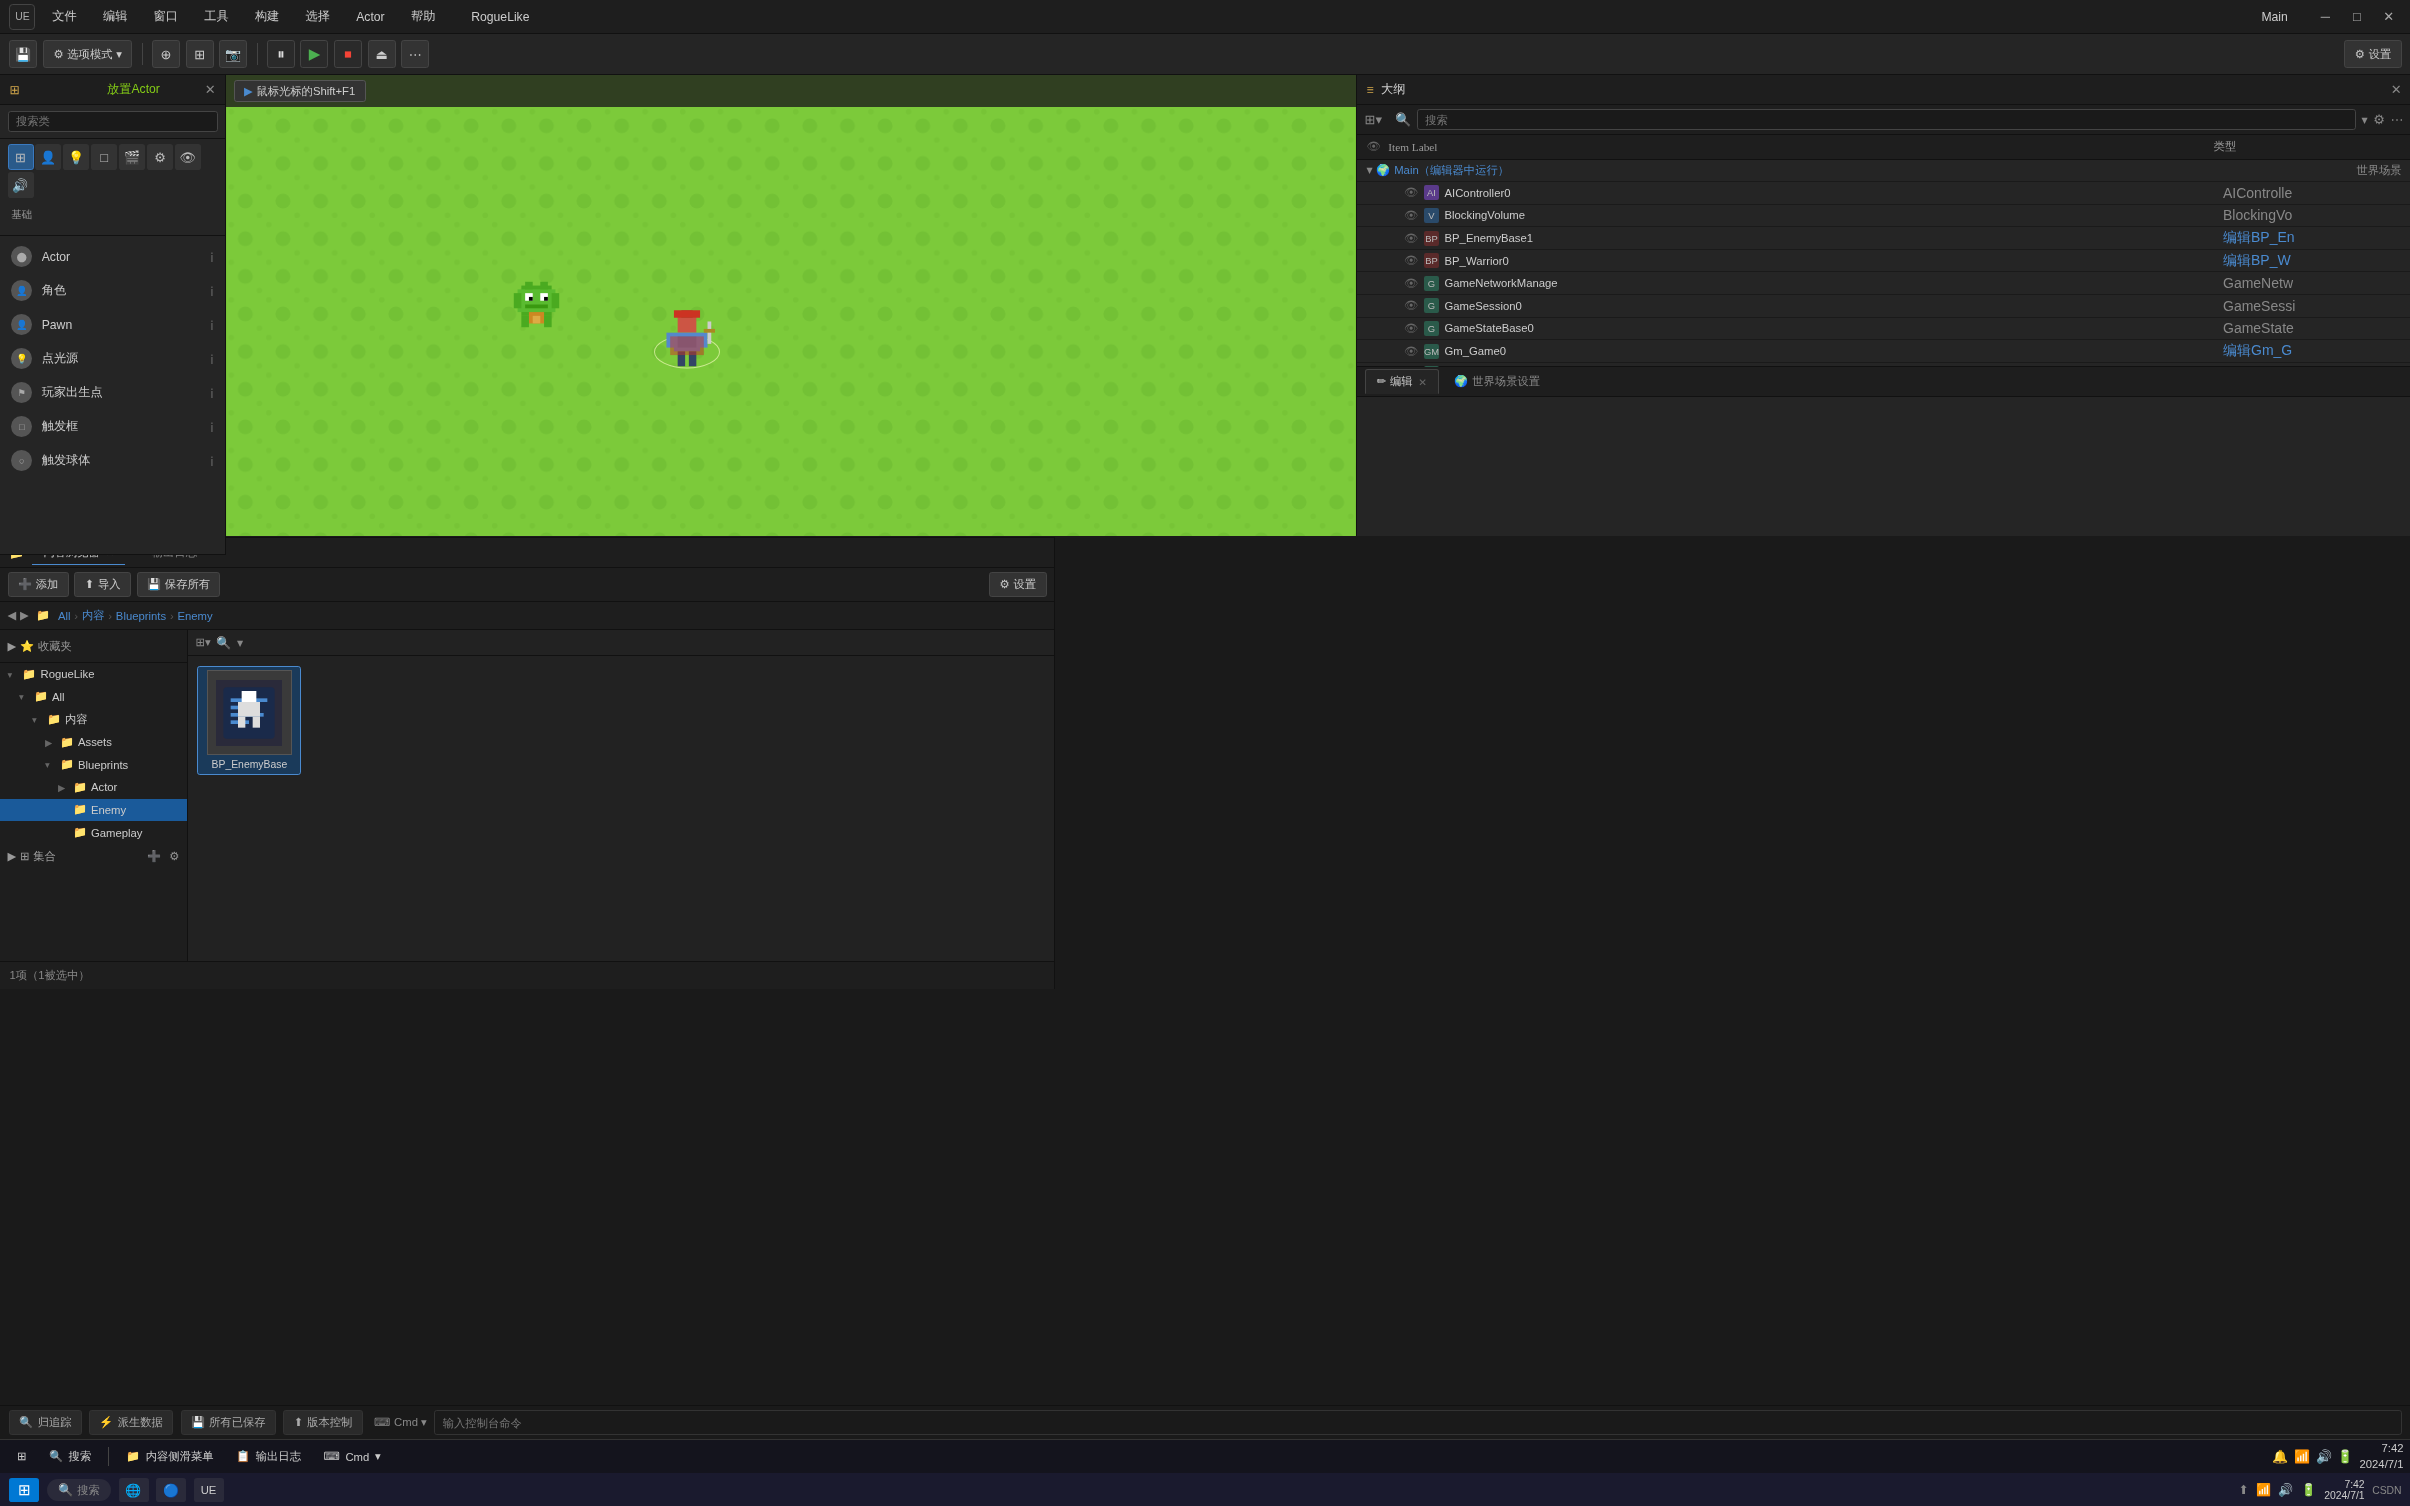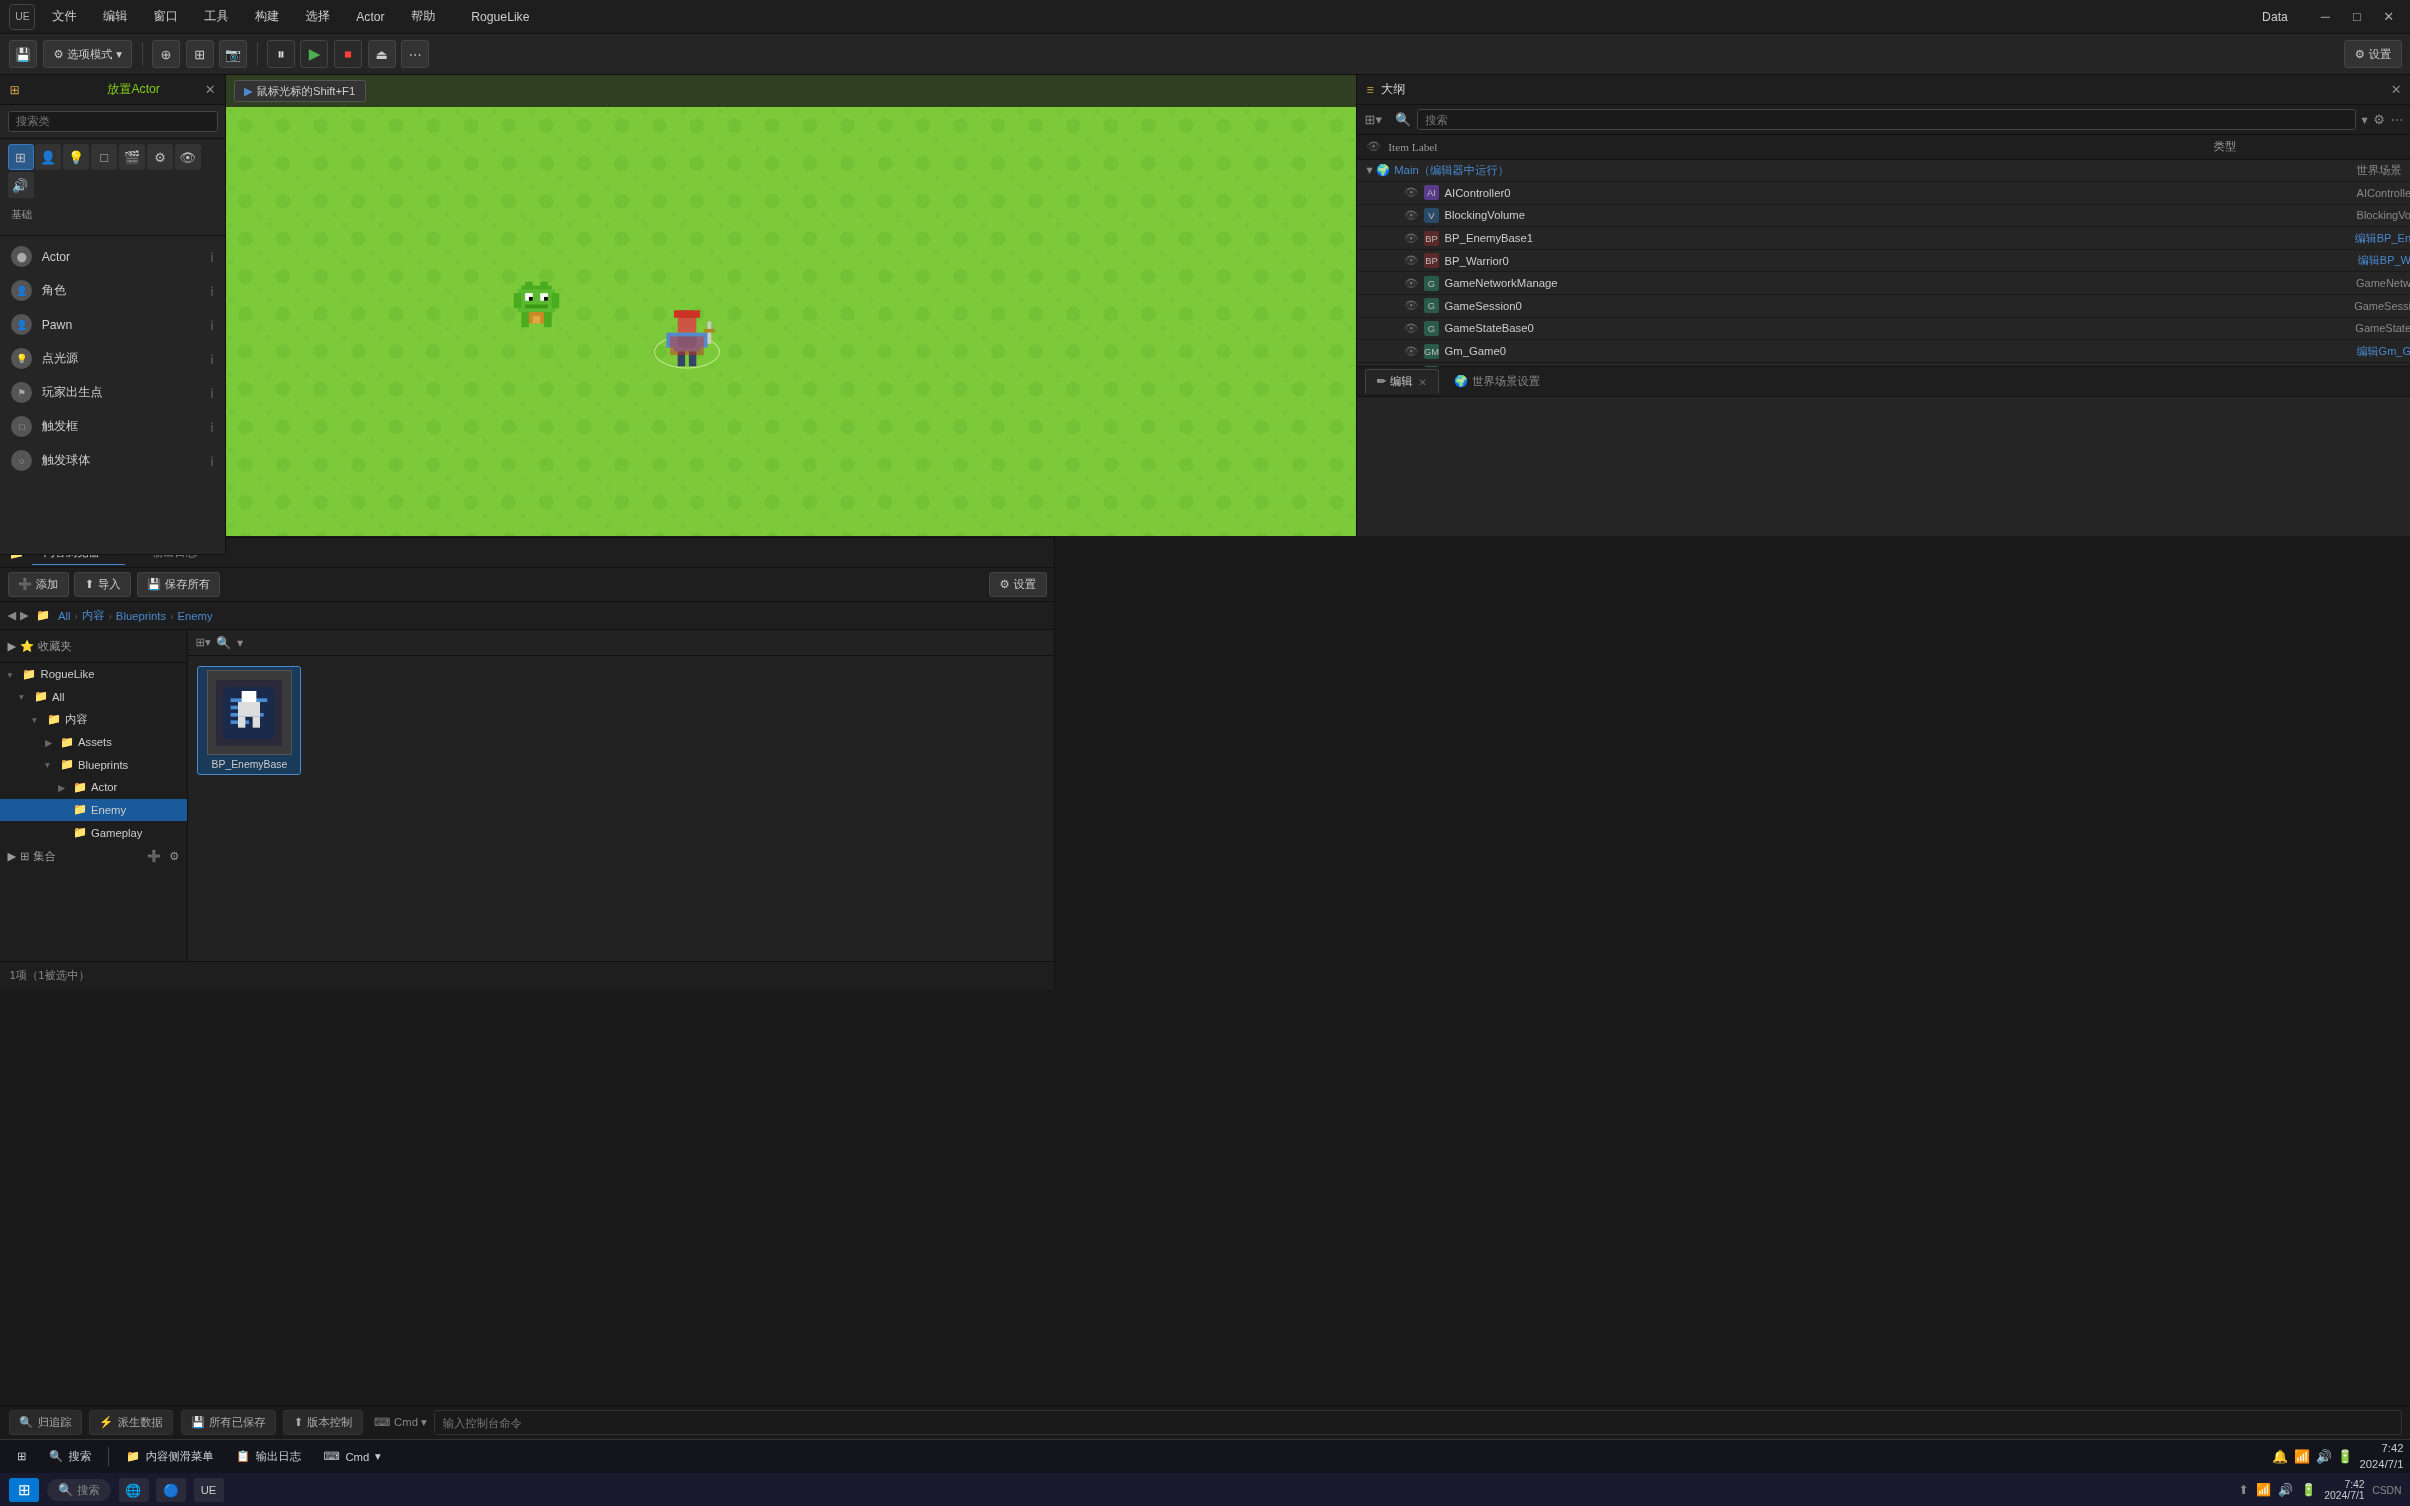--- a/index.html
+++ b/index.html
@@ -314,21 +314,21 @@
       display: flex; align-items: center; justify-content: center;
       margin-right: 5.6px;
       font-size: 9.4px;
     }
     .icon-ai { background: #5a3a8a; color: #bbb; }
     .icon-vol { background: #2a4a6a; color: #bbb; }
     .icon-bp { background: #5a2a2a; color: #bbb; }
     .icon-game { background: #2a5a4a; color: #bbb; }
     .icon-map { background: #3a5a2a; color: #bbb; }
     .outline-item-name { flex: 1; font-size: 11.3px; color: #ccc; }
-    .outline-item-type { width: 188px; font-size: 11px; text-align: right; }
+    .outline-item-type { width: 188px; font-size: 14px; }
     .outline-type-normal { color: #888; }
     .outline-type-edit { color: #4a8acf; }
     .outline-count {
       padding: 3.8px 9.4px;
       font-size: 11.3px;
       color: #888;
       background: #1e1e1e;
       border-top: 0.9px solid #111;
     }
 
@@ -628,21 +628,21 @@
     <span class="menu-item">编辑</span>
     <span class="menu-item">窗口</span>
     <span class="menu-item">工具</span>
     <span class="menu-item">构建</span>
     <span class="menu-item">选择</span>
     <span class="menu-item">Actor</span>
     <span class="menu-item">帮助</span>
     <span id="title-name">RogueLike</span>
   </div>
   <div id="title-bar-right">
-    <span style="color:#ccc; margin-right:19px; font-size:12.2px;">Data</span>
+    <span style="color:#ccc; margin-right:19px; font-size:12.2px;">Main</span>
     <div class="title-btn">─</div>
     <div class="title-btn">□</div>
     <div class="title-btn close">✕</div>
   </div>
 </div>
 
 <div id="toolbar">
   <div class="toolbar-icon-btn">💾</div>
   <div class="toolbar-btn">
     <span>⚙</span>

